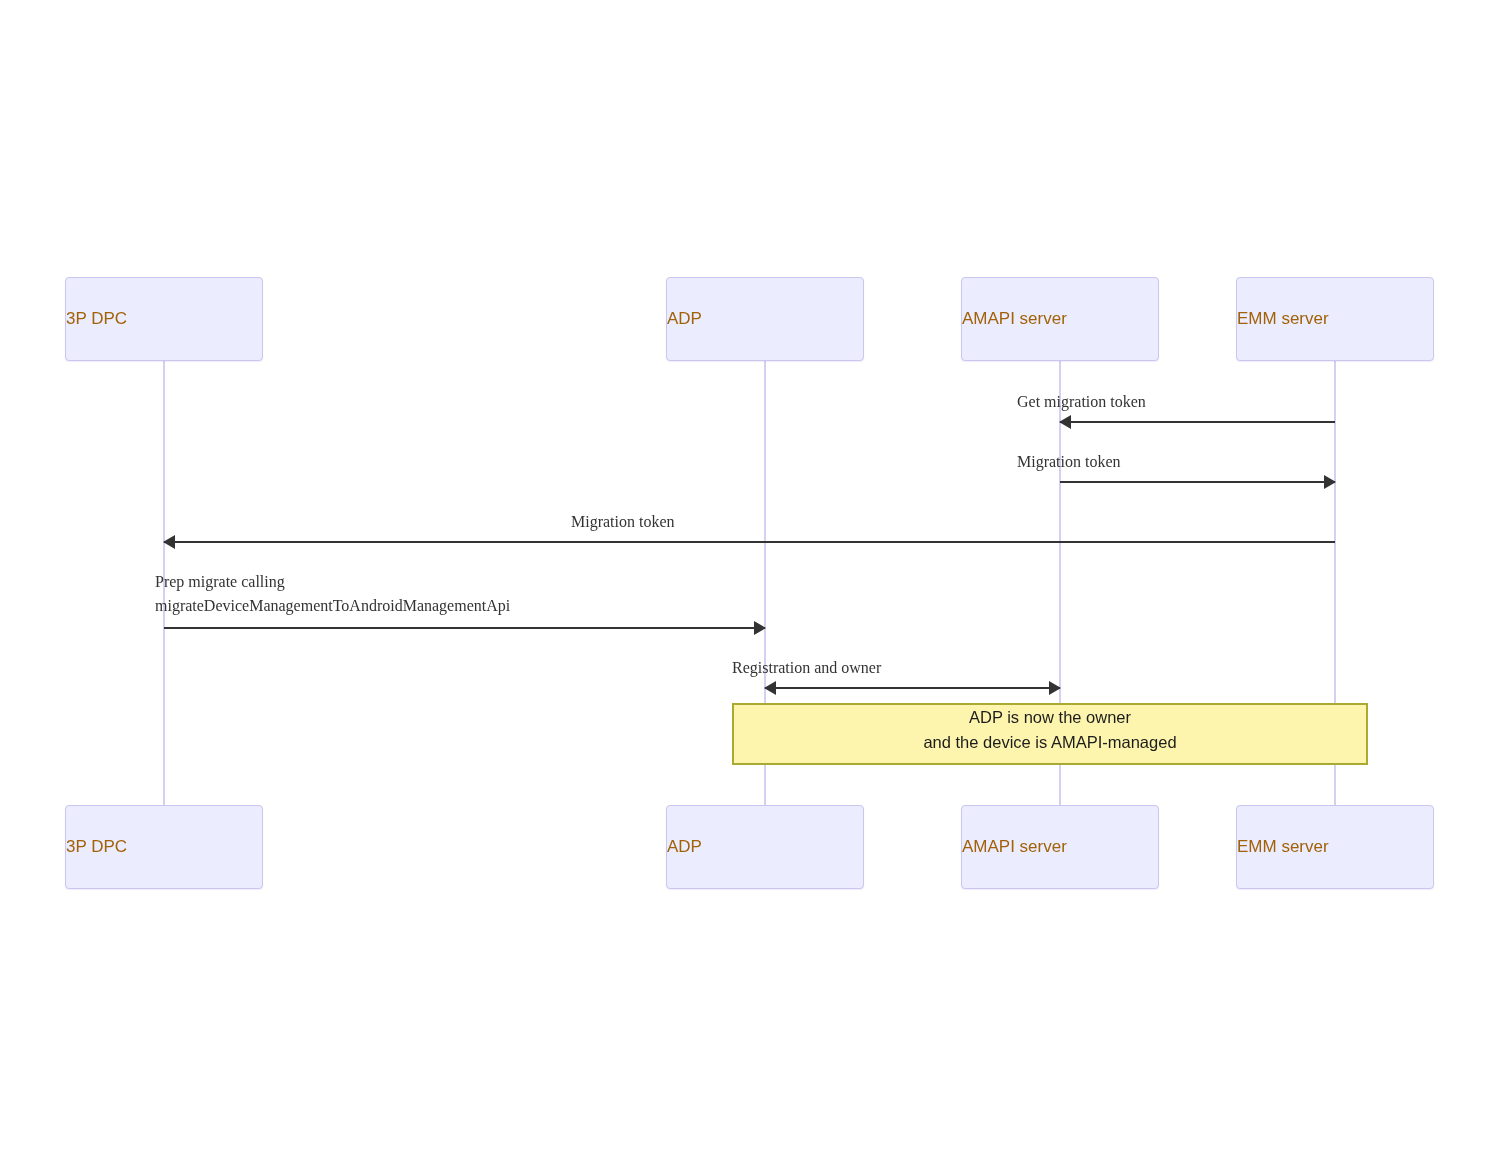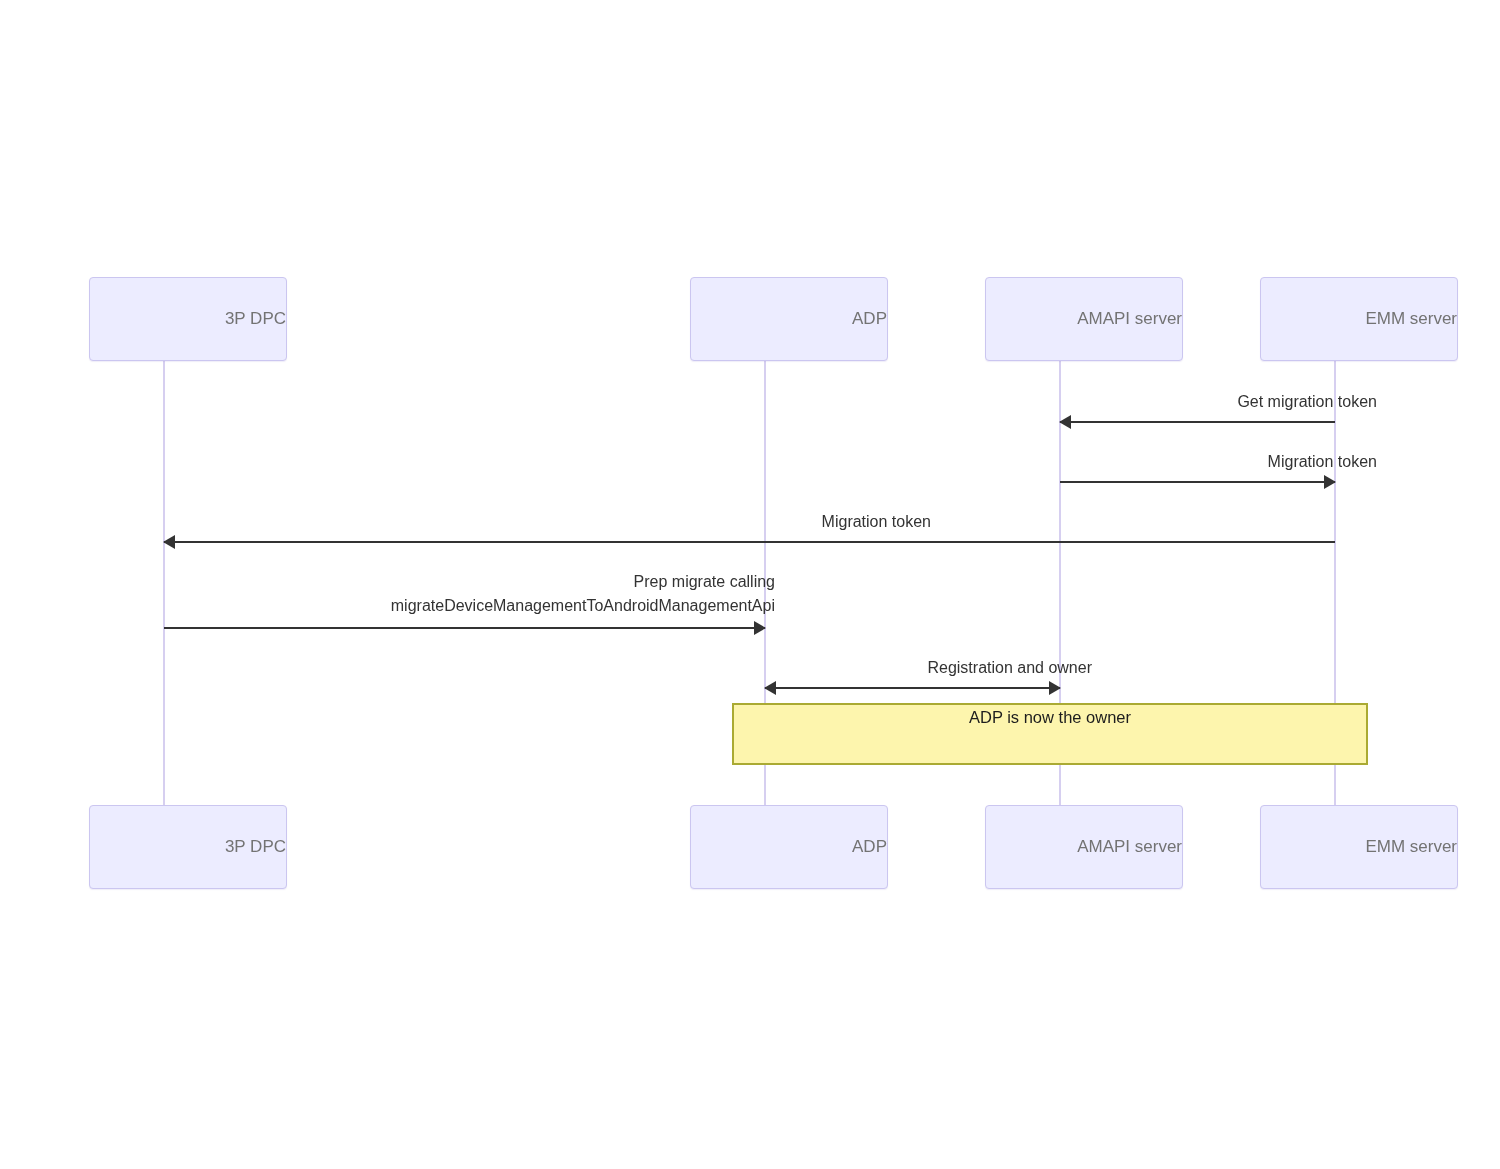--- a/index.html
+++ b/index.html
@@ -13,41 +13,41 @@
   }
   .actor {
     position: absolute;
     width: 196px;
     height: 82px;
     background: #ECECFF;
     border: 1px solid #CBC6F0;
     border-radius: 4px;
     display: flex;
     align-items: center;
-    justify-content: flex-end;
+    justify-content: flex-start;
     font-size: 17px;
-    color: #737373;
+    color: #a16207;
     box-shadow: 0 1px 1px rgba(120,110,200,0.12);
-    margin-left: 24px;
   }
   .lifeline {
     position: absolute;
     top: 361px;
     height: 445px;
     width: 2px;
     background: #D6CFF0;
   }
   .msg-text {
     position: absolute;
     height: 20px;
     line-height: 20px;
     font-size: 16px;
     color: #333333;
-    text-align: right;
+    text-align: left;
     white-space: nowrap;
+    font-family: Liberation Serif, serif;
   }
   .msg-line {
     position: absolute;
     height: 2px;
     background: #333333;
   }
   .head {
     position: absolute;
     width: 0;
     height: 0;
@@ -116,20 +116,21 @@
   </div>
 
   <div class="msg-text" style="left:732px; top:658px; width:360px;">Registration and owner</div>
   <div class="msg-line" style="left:765px; top:687px; width:295px;">
     <span class="head left"></span>
     <span class="head right"></span>
   </div>
 
   <div class="note">
     <div>ADP is now the owner</div>
+    <div>and the device is AMAPI-managed</div>
   </div>
 
   <div class="actor" style="left:65px;   top:805px;">
     <span>3P DPC</span>
   </div>
   <div class="actor" style="left:666px;  top:805px;">
     <span>ADP</span>
   </div>
   <div class="actor" style="left:961px;  top:805px;">
     <span>AMAPI server</span>

